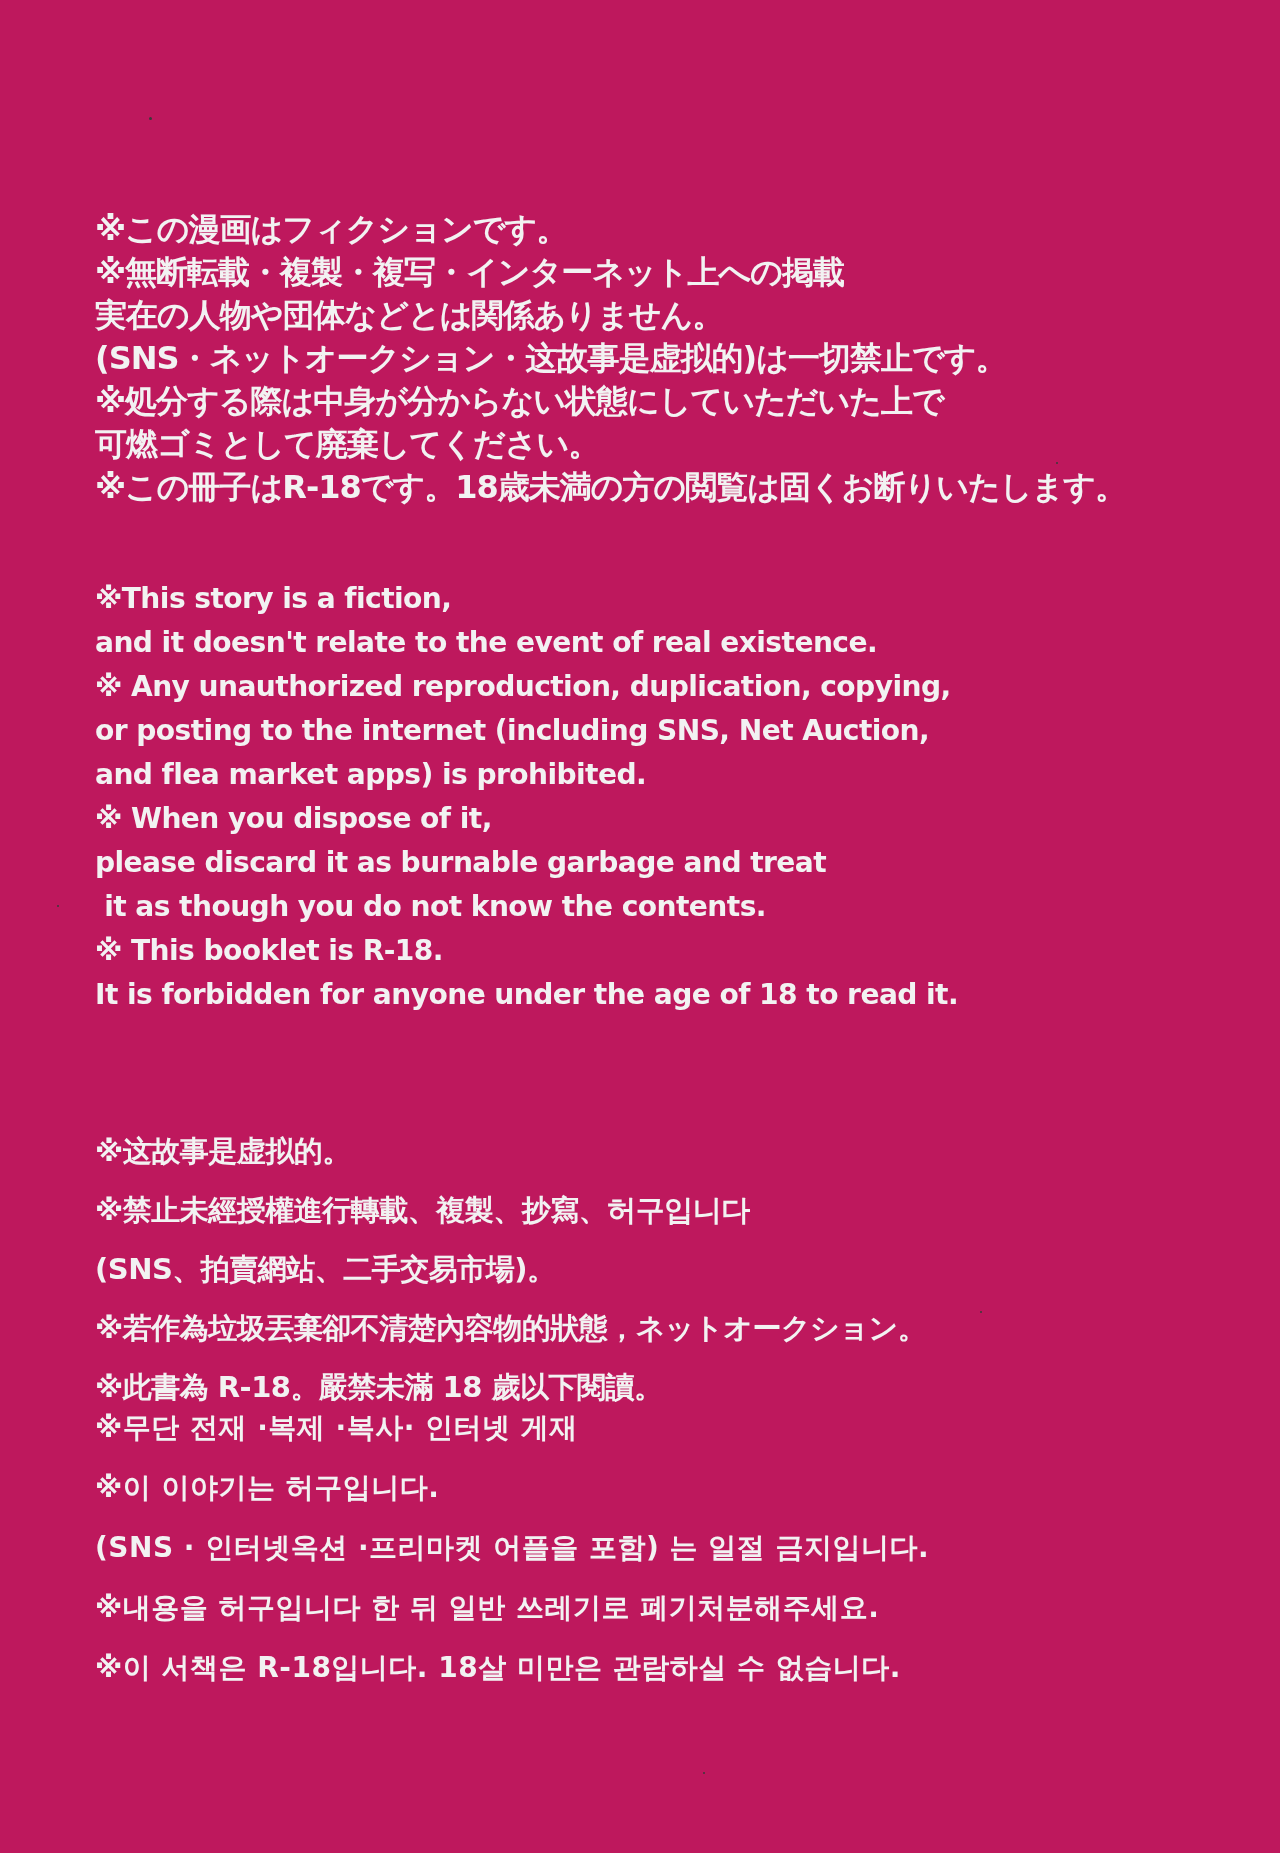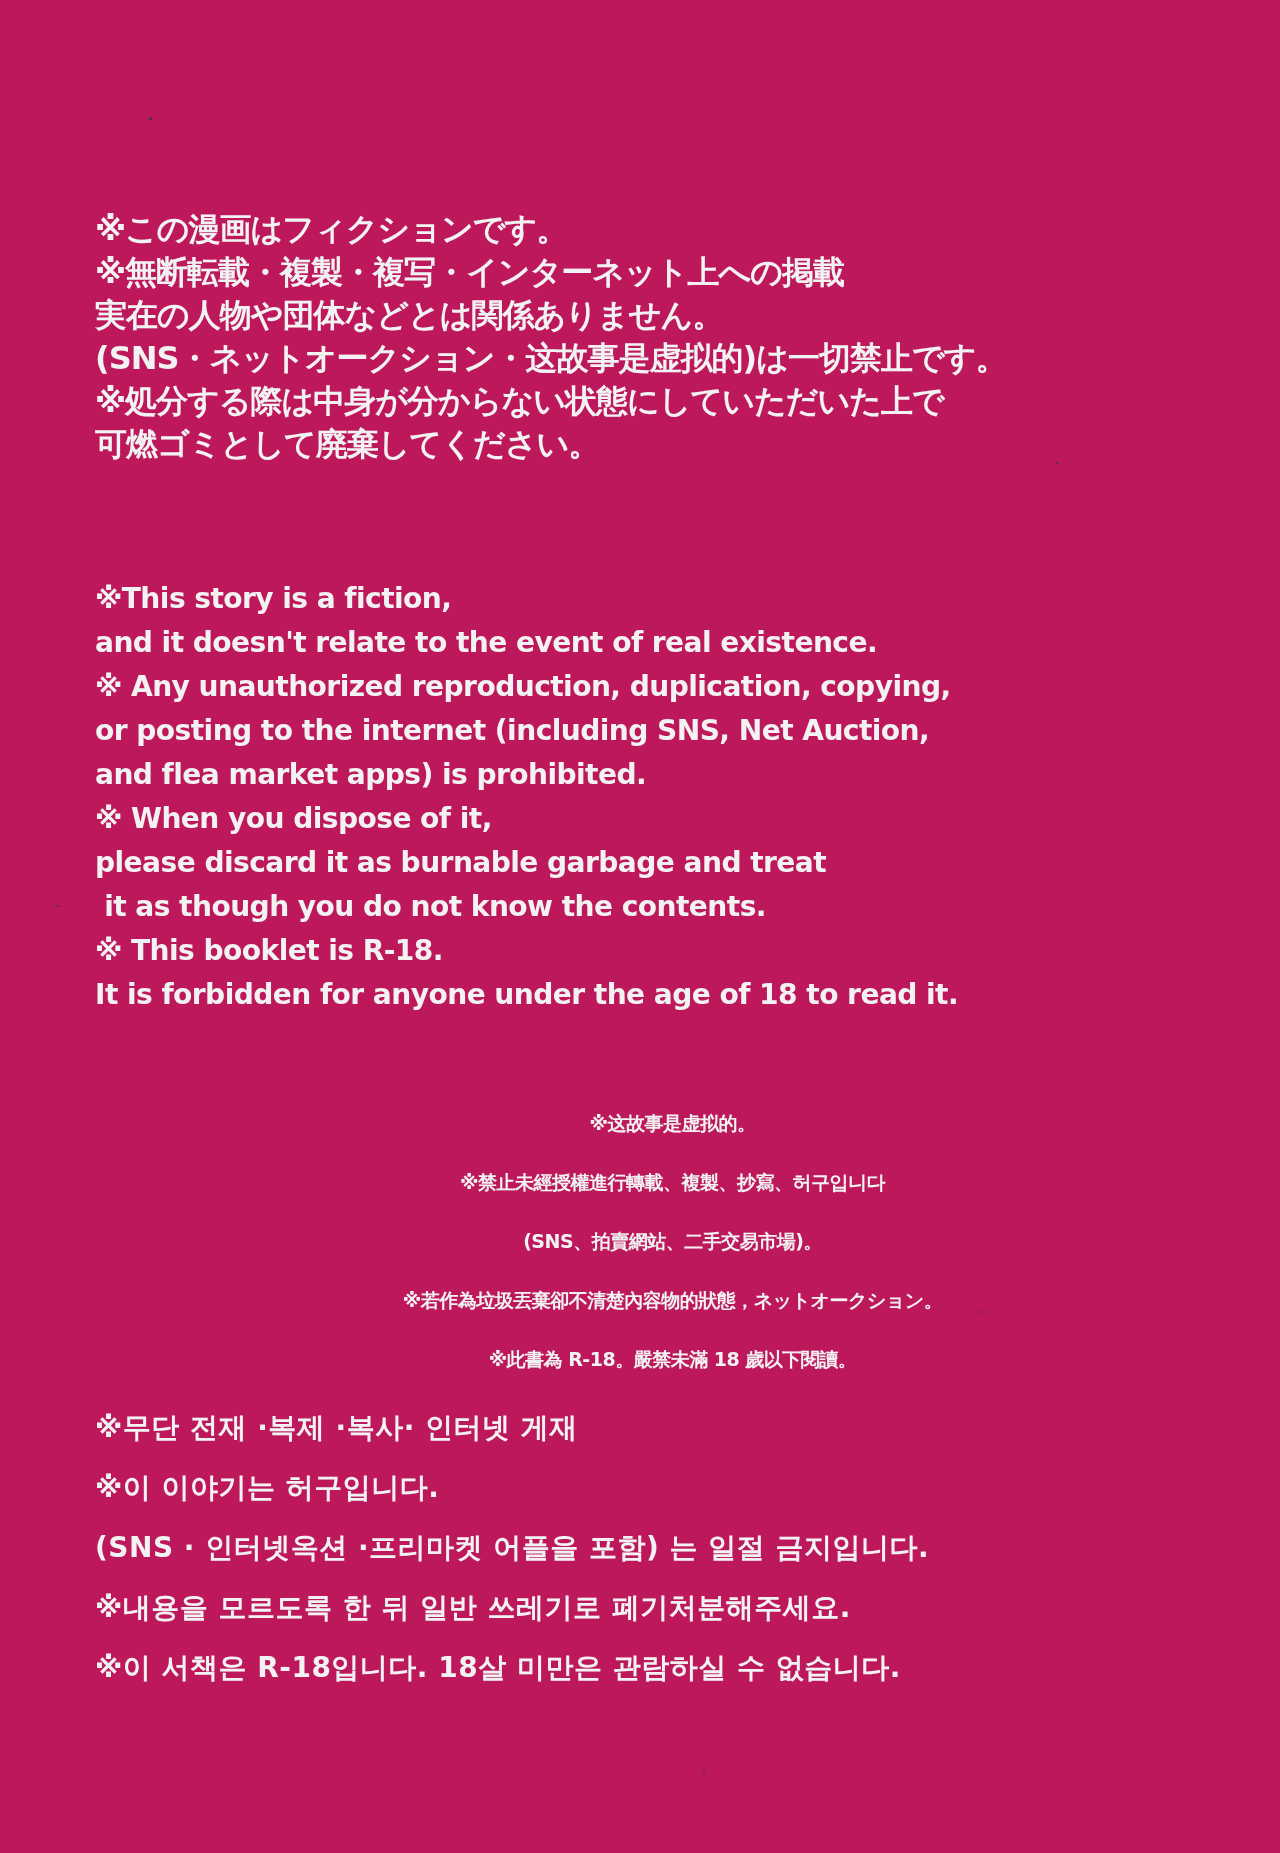--- a/index.html
+++ b/index.html
@@ -33,25 +33,24 @@
   }
   .en {
     top: 576px;
     font-size: 29px;
     line-height: 44px;
     letter-spacing: -0.6px;
     transform: scaleX(0.97);
     transform-origin: left top;
   }
   .zh {
-    top: 1094px;
-    font-size: 19px;
+    top: 1122px;
+    font-size: 29px;
     line-height: 59px;
     letter-spacing: -0.5px;
-    text-align: center;
   }
   .ko {
     top: 1398px;
     font-size: 28px;
     line-height: 60px;
     letter-spacing: 0.5px;
   }
   .speck {
     position: absolute;
     background: #3a3a3a;
@@ -63,20 +62,21 @@
 
 <div class="page">
 
   <div class="block jp">
     <div class="line">※この漫画はフィクションです。</div>
     <div class="line">※無断転載・複製・複写・インターネット上への掲載</div>
     <div class="line">実在の人物や団体などとは関係ありません。</div>
     <div class="line">(SNS・ネットオークション・这故事是虚拟的)は一切禁止です。</div>
     <div class="line">※処分する際は中身が分からない状態にしていただいた上で</div>
     <div class="line">可燃ゴミとして廃棄してください。</div>
+    <div class="line">※この冊子はR-18です。18歳未満の方の閲覧は固くお断りいたします。</div>
   </div>
 
   <div class="block en">
     <div class="line">※This story is a fiction,</div>
     <div class="line">and it doesn't relate to the event of real existence.</div>
     <div class="line">※ Any unauthorized reproduction, duplication, copying,</div>
     <div class="line">or posting to the internet (including SNS, Net Auction,</div>
     <div class="line">and flea market apps) is prohibited.</div>
     <div class="line">※ When you dispose of it,</div>
     <div class="line">please discard it as burnable garbage and treat</div>
@@ -90,21 +90,21 @@
     <div class="line">※禁止未經授權進行轉載、複製、抄寫、허구입니다</div>
     <div class="line">(SNS、拍賣網站、二手交易市場)。</div>
     <div class="line">※若作為垃圾丟棄卻不清楚內容物的狀態，ネットオークション。</div>
     <div class="line">※此書為 R-18。嚴禁未滿 18 歲以下閱讀。</div>
   </div>
 
   <div class="block ko">
     <div class="line">※무단 전재 ·복제 ·복사· 인터넷 게재</div>
     <div class="line">※이 이야기는 허구입니다.</div>
     <div class="line">(SNS · 인터넷옥션 ·프리마켓 어플을 포함) 는 일절 금지입니다.</div>
-    <div class="line">※내용을 모르도록 한 뒤 일반 쓰레기로 폐기처분해주세요.</div>
+    <div class="line">※내용을 허구입니다 한 뒤 일반 쓰레기로 폐기처분해주세요.</div>
     <div class="line">※이 서책은 R-18입니다. 18살 미만은 관람하실 수 없습니다.</div>
   </div>
 
   <div class="speck" style="left:149px; top:117px; width:3px; height:3px;"></div>
   <div class="speck" style="left:1056px; top:462px; width:2px; height:2px;"></div>
   <div class="speck" style="left:57px; top:905px; width:2px; height:2px;"></div>
   <div class="speck" style="left:980px; top:1311px; width:2px; height:2px;"></div>
   <div class="speck" style="left:703px; top:1772px; width:2px; height:2px;"></div>
 
 </div>

